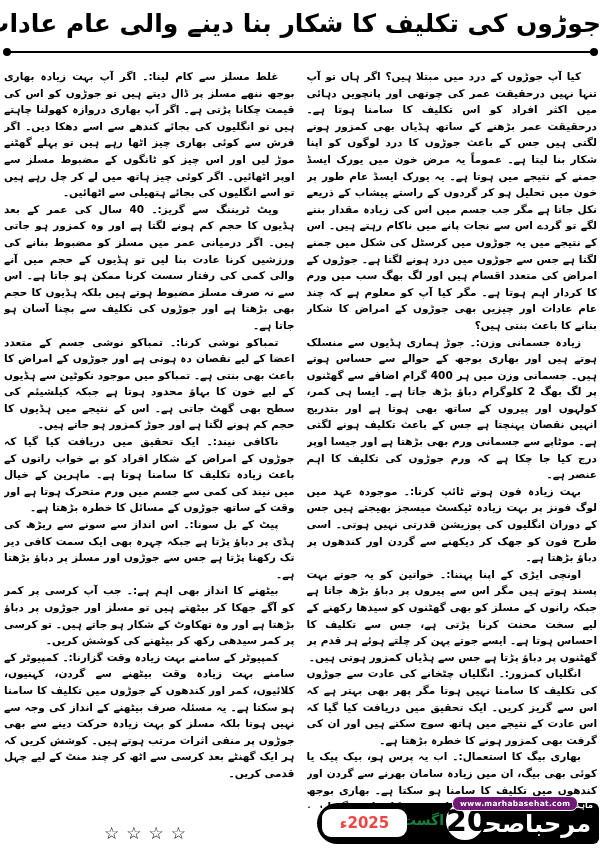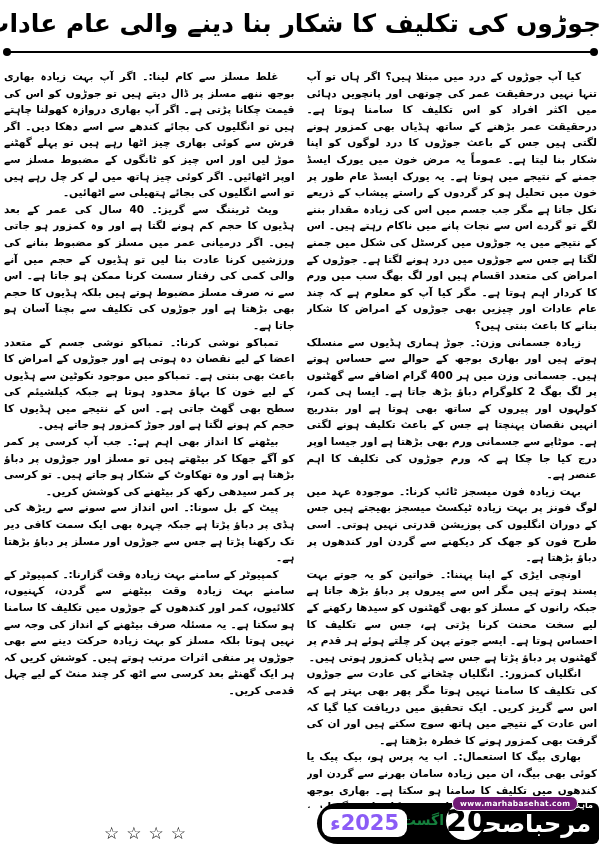--- a/index.html
+++ b/index.html
@@ -53,22 +53,22 @@
     background:#fff; border:2px solid #000; box-sizing:border-box; border-radius:50%;
     text-align:center; font-size:30px; font-weight:bold; line-height:38px; color:#000;
     direction:ltr;
   }
   .footer-month {
     position:absolute; top:812px; left:410px; width:34px; z-index:2;
     color:#15803d; font-size:14px; font-weight:bold; text-align:center; white-space:nowrap;
   }
   .footer-year-pill {
     position:absolute; top:809px; left:322px; width:85px; height:28px; z-index:2;
-    background:#fff; border-radius:9px; color:#8b5cf6;
-    text-align:center; font-size:21px; font-weight:bold; line-height:28px;
+    background:#fff; border-radius:9px; color:#ef4444;
+    text-align:center; font-size:15px; font-weight:bold; line-height:28px;
     white-space:nowrap;
   }
   .footer-website {
     position:absolute; top:796px; left:452px; z-index:4;
     background:#701a75; border:1px solid #fff; border-radius:7px;
     color:#fff; font-size:7.5px; font-weight:bold; line-height:11px;
     padding:1px 7px; letter-spacing:0.3px; direction:ltr; white-space:nowrap;
   }
 </style>
 </head>
@@ -80,31 +80,32 @@
 
   <div class="rule">
     <span class="dot left"></span>
     <span class="dot right"></span>
   </div>
 
   <div class="columns">
     <div class="col col-right">
         <p class="para">کیا آپ جوڑوں کے درد میں مبتلا ہیں؟ اگر ہاں تو آپ تنہا نہیں درحقیقت عمر کی چوتھی اور پانچویں دہائی میں اکثر افراد کو اس تکلیف کا سامنا ہوتا ہے۔ درحقیقت عمر بڑھنے کے ساتھ ہڈیاں بھی کمزور ہونے لگتی ہیں جس کے باعث جوڑوں کا درد لوگوں کو اپنا شکار بنا لیتا ہے۔ عموماً یہ مرض خون میں یورک ایسڈ جمنے کے نتیجے میں ہوتا ہے۔ یہ یورک ایسڈ عام طور پر خون میں تحلیل ہو کر گردوں کے راستے پیشاب کے ذریعے نکل جاتا ہے مگر جب جسم میں اس کی زیادہ مقدار بننے لگے تو گردے اس سے نجات پانے میں ناکام رہتے ہیں۔ اس کے نتیجے میں یہ جوڑوں میں کرسٹل کی شکل میں جمنے لگتا ہے جس سے جوڑوں میں درد ہونے لگتا ہے۔ جوڑوں کے امراض کی متعدد اقسام ہیں اور لگ بھگ سب میں ورم کا کردار اہم ہوتا ہے۔ مگر کیا آپ کو معلوم ہے کہ چند عام عادات اور چیزیں بھی جوڑوں کے امراض کا شکار بنانے کا باعث بنتی ہیں؟</p>
         <p class="para"><span class="para-heading">زیادہ جسمانی وزن:۔ </span>جوڑ ہماری ہڈیوں سے منسلک ہوتے ہیں اور بھاری بوجھ کے حوالے سے حساس ہوتے ہیں۔ جسمانی وزن میں ہر 400 گرام اضافے سے گھٹنوں پر لگ بھگ 2 کلوگرام دباؤ بڑھ جاتا ہے۔ ایسا ہی کمر، کولہوں اور پیروں کے ساتھ بھی ہوتا ہے اور بتدریج انہیں نقصان پہنچتا ہے جس کے باعث تکلیف ہونے لگتی ہے۔ موٹاپے سے جسمانی ورم بھی بڑھتا ہے اور جیسا اوپر درج کیا جا چکا ہے کہ ورم جوڑوں کی تکلیف کا اہم عنصر ہے۔</p>
-        <p class="para"><span class="para-heading">بہت زیادہ فون میسجز ٹائپ کرنا:۔ </span>موجودہ عہد میں لوگ فونز پر بہت زیادہ ٹیکسٹ میسجز بھیجتے ہیں جس کے دوران انگلیوں کی پوزیشن قدرتی نہیں ہوتی۔ اسی طرح فون کو جھک کر دیکھنے سے گردن اور کندھوں پر دباؤ بڑھتا ہے۔</p>
+        <p class="para"><span class="para-heading">بہت زیادہ فون ہوتے ٹائپ کرنا:۔ </span>موجودہ عہد میں لوگ فونز پر بہت زیادہ ٹیکسٹ میسجز بھیجتے ہیں جس کے دوران انگلیوں کی پوزیشن قدرتی نہیں ہوتی۔ اسی طرح فون کو جھک کر دیکھنے سے گردن اور کندھوں پر دباؤ بڑھتا ہے۔</p>
         <p class="para"><span class="para-heading">اونچی ایڑی کے اپنا پہننا:۔ </span>خواتین کو یہ جوتے بہت پسند ہوتے ہیں مگر اس سے پیروں پر دباؤ بڑھ جاتا ہے جبکہ رانوں کے مسلز کو بھی گھٹنوں کو سیدھا رکھنے کے لیے سخت محنت کرنا پڑتی ہے، جس سے تکلیف کا احساس ہوتا ہے۔ ایسے جوتے پہن کر چلتے ہوئے ہر قدم پر گھٹنوں پر دباؤ پڑتا ہے جس سے ہڈیاں کمزور ہوتی ہیں۔</p>
         <p class="para"><span class="para-heading">انگلیاں کمزور:۔ </span>انگلیاں چٹخانے کی عادت سے جوڑوں کی تکلیف کا سامنا نہیں ہوتا مگر پھر بھی بہتر ہے کہ اس سے گریز کریں۔ ایک تحقیق میں دریافت کیا گیا کہ اس عادت کے نتیجے میں ہاتھ سوج سکتے ہیں اور ان کی گرفت بھی کمزور ہونے کا خطرہ بڑھتا ہے۔</p>
         <p class="para"><span class="para-heading">بھاری بیگ کا استعمال:۔ </span>اب یہ پرس ہو، بیک پیک یا کوئی بھی بیگ، ان میں زیادہ سامان بھرنے سے گردن اور کندھوں میں تکلیف کا سامنا ہو سکتا ہے۔ بھاری بوجھ سے کندھوں اور چلنے کے دوران جسم کا توازن بگڑتا ہے، خاص طور پر اگر آپ ایک کندھے پر بیگ ٹانگ کر چلتے ہیں۔</p>
       </div>
     <div class="col col-left">
         <p class="para"><span class="para-heading">غلط مسلز سے کام لینا:۔ </span>اگر آپ بہت زیادہ بھاری بوجھ ننھے مسلز پر ڈال دیتے ہیں تو جوڑوں کو اس کی قیمت چکانا پڑتی ہے۔ اگر آپ بھاری دروازہ کھولنا چاہتے ہیں تو انگلیوں کی بجائے کندھے سے اسے دھکا دیں۔ اگر فرش سے کوئی بھاری چیز اٹھا رہے ہیں تو پہلے گھٹنے موڑ لیں اور اس چیز کو ٹانگوں کے مضبوط مسلز سے اوپر اٹھائیں۔ اگر کوئی چیز ہاتھ میں لے کر چل رہے ہیں تو اسے انگلیوں کی بجائے ہتھیلی سے اٹھائیں۔</p>
         <p class="para"><span class="para-heading">ویٹ ٹریننگ سے گریز:۔ </span>40 سال کی عمر کے بعد ہڈیوں کا حجم کم ہونے لگتا ہے اور وہ کمزور ہو جاتی ہیں۔ اگر درمیانی عمر میں مسلز کو مضبوط بنانے کی ورزشیں کرنا عادت بنا لیں تو ہڈیوں کے حجم میں آنے والی کمی کی رفتار سست کرنا ممکن ہو جاتا ہے۔ اس سے نہ صرف مسلز مضبوط ہوتے ہیں بلکہ ہڈیوں کا حجم بھی بڑھتا ہے اور جوڑوں کی تکلیف سے بچنا آسان ہو جاتا ہے۔</p>
         <p class="para"><span class="para-heading">تمباکو نوشی کرنا:۔ </span>تمباکو نوشی جسم کے متعدد اعضا کے لیے نقصان دہ ہوتی ہے اور جوڑوں کے امراض کا باعث بھی بنتی ہے۔ تمباکو میں موجود نکوٹین سے ہڈیوں کے لیے خون کا بہاؤ محدود ہوتا ہے جبکہ کیلشیئم کی سطح بھی گھٹ جاتی ہے۔ اس کے نتیجے میں ہڈیوں کا حجم کم ہونے لگتا ہے اور جوڑ کمزور ہو جاتے ہیں۔</p>
+        <p class="para"><span class="para-heading">ناکافی نیند:۔ </span>ایک تحقیق میں دریافت کیا گیا کہ جوڑوں کے امراض کے شکار افراد کو بے خواب راتوں کے باعث زیادہ تکلیف کا سامنا ہوتا ہے۔ ماہرین کے خیال میں نیند کی کمی سے جسم میں ورم متحرک ہوتا ہے اور وقت کے ساتھ جوڑوں کے مسائل کا خطرہ بڑھتا ہے۔</p>
+        <p class="para"><span class="para-heading">پیٹ کے بل سونا:۔ </span>اس انداز سے سونے سے ریڑھ کی ہڈی پر دباؤ پڑتا ہے جبکہ چہرہ بھی ایک سمت کافی دیر تک رکھنا پڑتا ہے جس سے جوڑوں اور مسلز پر دباؤ بڑھتا ہے۔</p>
         <p class="para"><span class="para-heading">بیٹھنے کا انداز بھی اہم ہے:۔ </span>جب آپ کرسی پر کمر کو آگے جھکا کر بیٹھتے ہیں تو مسلز اور جوڑوں پر دباؤ بڑھتا ہے اور وہ تھکاوٹ کے شکار ہو جاتے ہیں۔ تو کرسی پر کمر سیدھی رکھ کر بیٹھنے کی کوشش کریں۔</p>
-        <p class="para"><span class="para-heading">پیٹ کے بل سونا:۔ </span>اس انداز سے سونے سے ریڑھ کی ہڈی پر دباؤ پڑتا ہے جبکہ چہرہ بھی ایک سمت کافی دیر تک رکھنا پڑتا ہے جس سے جوڑوں اور مسلز پر دباؤ بڑھتا ہے۔</p>
         <p class="para"><span class="para-heading">کمپیوٹر کے سامنے بہت زیادہ وقت گزارنا:۔ </span>کمپیوٹر کے سامنے بہت زیادہ وقت بیٹھنے سے گردن، کہنیوں، کلائیوں، کمر اور کندھوں کے جوڑوں میں تکلیف کا سامنا ہو سکتا ہے۔ یہ مسئلہ صرف بیٹھنے کے انداز کی وجہ سے نہیں ہوتا بلکہ مسلز کو بہت زیادہ حرکت دینے سے بھی جوڑوں پر منفی اثرات مرتب ہوتے ہیں۔ کوشش کریں کہ ہر ایک گھنٹے بعد کرسی سے اٹھ کر چند منٹ کے لیے چہل قدمی کریں۔</p>
       </div>
   </div>
 
   <div class="stars">☆☆☆☆</div>
 
   <div class="footer-bar"></div>
   <div class="footer-monthly">ماہنامہ</div>
   <div class="footer-name">مرحباصحت</div>
   <div class="footer-issue-circle">20</div>

